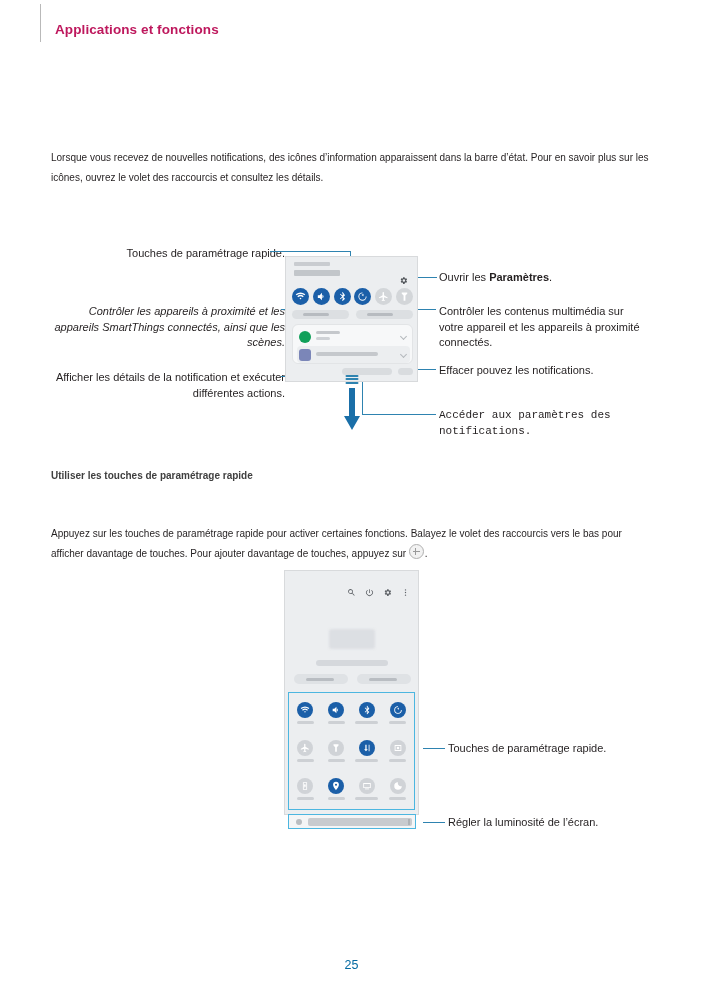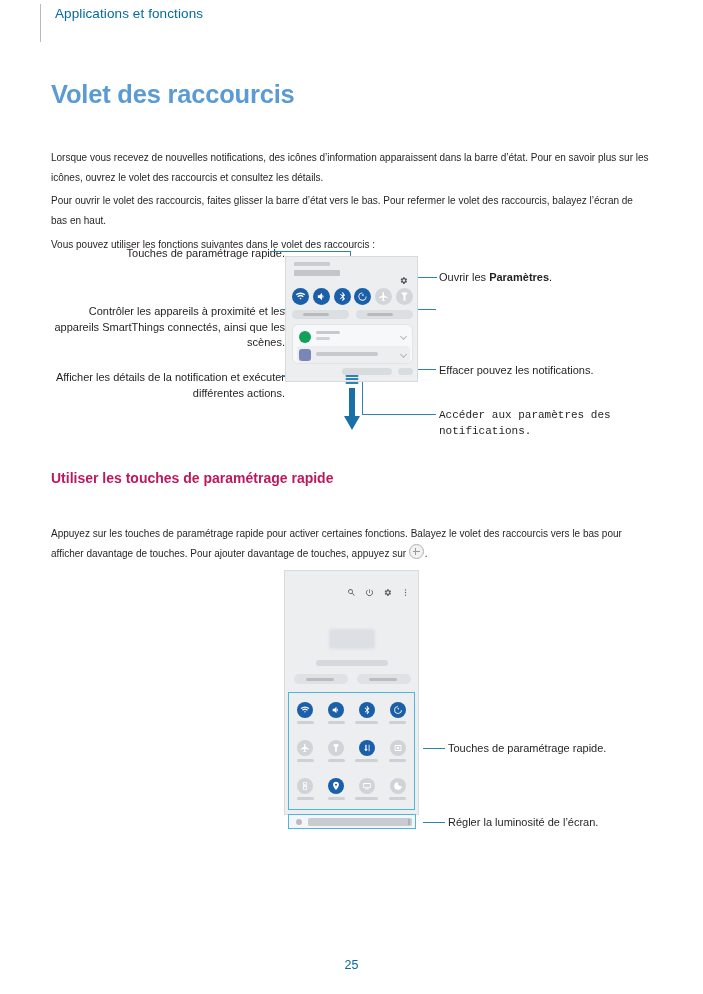--- a/index.html
+++ b/index.html
@@ -2,27 +2,27 @@
 <html><head>
 <meta charset="utf-8">
 <style>
   html,body{margin:0;padding:0;background:#ffffff;}
   body{width:703px;height:994px;position:relative;overflow:hidden;
        font-family:"Liberation Sans","DejaVu Sans",sans-serif;color:#231f20;}
   .page{position:absolute;inset:0;}
 
   
   .hdr-rule{position:absolute;left:40px;top:4px;width:1px;height:38px;background:#b9b9b9;}
-  .hdr-title{position:absolute;left:55px;top:6px;font-size:13.5px;color:#0369a1;
-             letter-spacing:.1px;white-space:nowrap;}
+  .hdr-title{position:absolute;left:55px;top:22px;font-size:13.5px;color:#be185d;
+             letter-spacing:.1px;white-space:nowrap;font-weight:bold;}
 
   
   .h1{position:absolute;left:51px;top:80px;font-size:25.5px;font-weight:bold;color:#5b9bd5;
       letter-spacing:-.2px;white-space:nowrap;}
-  .h2{position:absolute;left:51px;top:470px;font-size:14px;font-weight:bold;color:#be185d;
+  .h2{position:absolute;left:51px;top:470px;font-size:10px;font-weight:bold;color:#404040;
       white-space:nowrap;}
   .para{position:absolute;left:51px;font-size:10px;line-height:20px;color:#231f20;width:600px;margin-top:24px;}
   .p1{top:124px;}
   .p2{top:167px;}
   .p3{top:211px;}
   .p4{top:500px;width:590px;}
   .plus-ico{display:inline-block;width:13px;height:13px;border-radius:50%;border:1px solid #b0b0b0;
             background:#f2f2f2;position:relative;vertical-align:-2px;margin-right:1px;}
   .plus-ico:before,.plus-ico:after{content:"";position:absolute;background:#9a9a9a;}
   .plus-ico:before{left:3px;top:5.5px;width:7px;height:1px;}
@@ -111,31 +111,29 @@
   .pgnum{position:absolute;left:0;right:0;top:958px;text-align:center;font-size:12.5px;color:#0369a1;}
 </style>
 </head>
 <body>
 
 <div class="page">
 
   <div class="hdr-rule"></div>
   <div class="hdr-title">Applications et fonctions</div>
 
-  <div class="h1">Volet des raccourcis</div>
 
   <div class="para p1">Lorsque vous recevez de nouvelles notifications, des icônes d’information apparaissent dans la barre d’état. Pour en savoir plus sur les icônes, ouvrez le volet des raccourcis et consultez les détails.</div>
-  <div class="para p2">Pour ouvrir le volet des raccourcis, faites glisser la barre d’état vers le bas. Pour refermer le volet des raccourcis, balayez l’écran de bas en haut.</div>
-  <div class="para p3">Vous pouvez utiliser les fonctions suivantes dans le volet des raccourcis :</div>
 
   <div class="cl r" style="left:60px;top:246px;width:225px;">Touches de paramétrage rapide.</div>
-  <div class="cl r" style="left:50px;top:304px;width:235px;">Contrôler les appareils à proximité et les appareils SmartThings connectés, ainsi que les scènes.</div>
+  <div class="cl r" style="left:50px;top:304px;width:235px;font-style:italic;">Contrôler les appareils à proximité et les appareils SmartThings connectés, ainsi que les scènes.</div>
   <div class="cl r" style="left:50px;top:370px;width:235px;">Afficher les détails de la notification et exécuter différentes actions.</div>
 
   <div class="cl" style="left:439px;top:270px;width:210px;"><span>Ouvrir les </span><b>Paramètres</b><span>.</span></div>
+  <div class="cl" style="left:439px;top:304px;width:205px;">Contrôler les contenus multimédia sur votre appareil et les appareils à proximité connectés.</div>
   <div class="cl" style="left:439px;top:363px;width:210px;">Effacer pouvez les notifications.</div>
   <div class="cl" style="left:439px;top:408px;width:195px;font-family:Liberation Mono, monospace;">Accéder aux paramètres des notifications.</div>
 
   <div class="ln lnh" style="left:270px;top:251px;width:80px;"></div>
   <div class="ln lnv" style="left:350px;top:251px;height:40px;"></div>
   <div class="ln lnh" style="left:281px;top:309px;width:155px;"></div>
   <div class="ln lnh" style="left:281px;top:376px;width:22px;"></div>
   <div class="ln lnv" style="left:303px;top:334px;height:42px;"></div>
   <div class="ln lnh" style="left:415px;top:277px;width:22px;"></div>
   <div class="ln lnh" style="left:368px;top:309px;width:68px;"></div>

